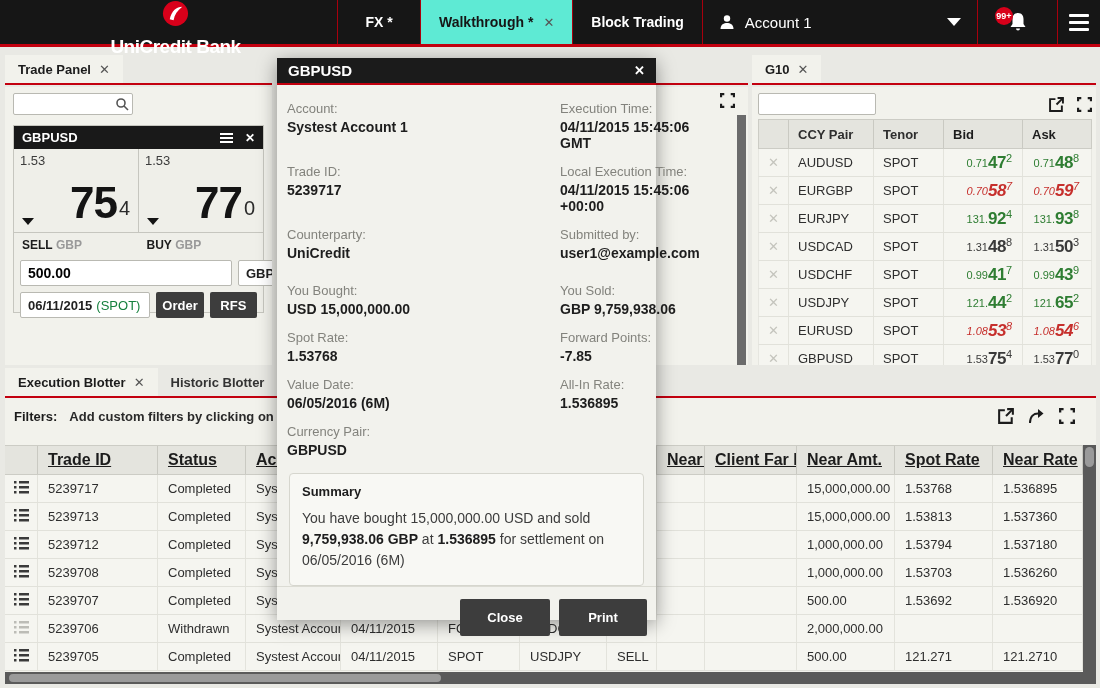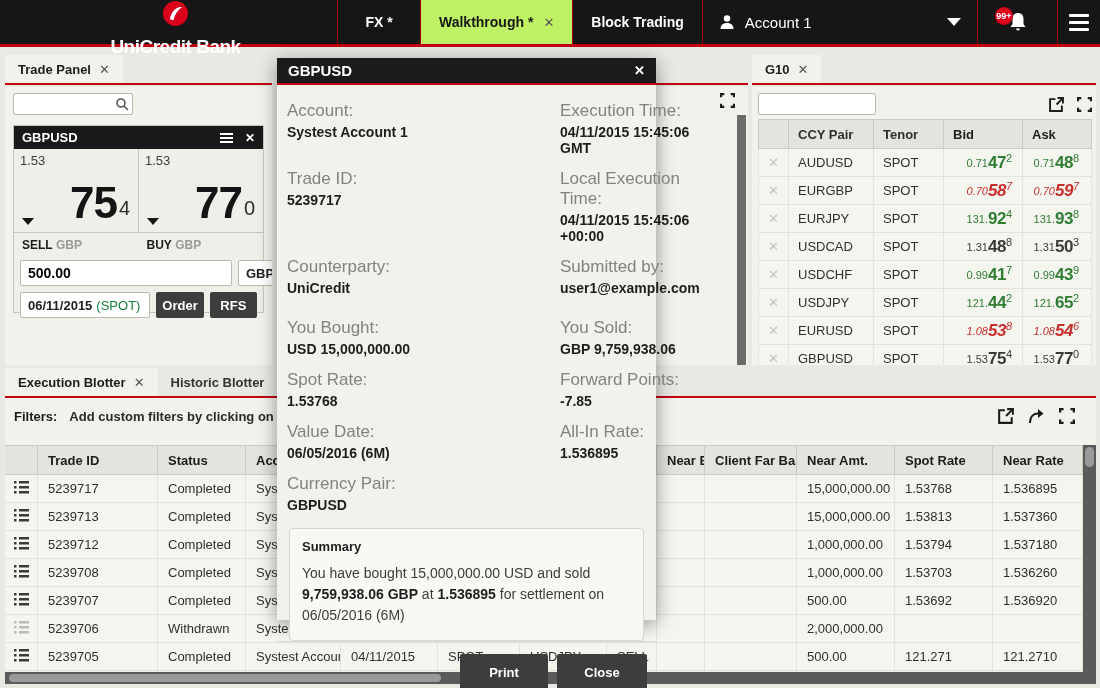--- a/index.html
+++ b/index.html
@@ -11,21 +11,21 @@
   }
   
   .nav { position:absolute; left:0; top:0; width:1100px; height:47px;
          background:#161616; border-bottom:3px solid #c3000f; display:flex; align-items:stretch; }
   .brand { width:337px; display:flex; align-items:center; padding-left:14px; gap:9px;flex-direction:column; }
   .brand-logo { width:27px; height:27px; flex:0 0 27px; }
   .brand-name { color:#fff; font-size:19px; font-weight:700; letter-spacing:-0.5px; }
   .nav-tab { display:flex; align-items:center; justify-content:center; gap:10px;
              color:#fff; font-weight:700; font-size:14px; border-left:1px solid #a8000d; padding:0 18px; }
   .nav-tab.fx { width:83px; }
-  .nav-tab.active { background:#bef264; color:#161616; }
+  .nav-tab.active { background:#5eead4; color:#161616; }
   .tab-x { font-size:13px; color:#555; font-weight:400; }
   .nav-account { flex:1; border-left:1px solid #a8000d; display:flex; align-items:center;
                  color:#fff; font-size:15px; gap:10px; padding:0 16px; }
   .nav-account .caret { margin-left:auto; width:0; height:0; border-left:7px solid transparent;
                  border-right:7px solid transparent; border-top:8px solid #fff; }
   .nav-bell { width:80px; border-left:1px solid #a8000d; display:flex; align-items:center; justify-content:center; position:relative; }
   .bell-badge { position:absolute; top:7px; left:17px; background:#d8001a; color:#fff; font-size:9px;
                 font-weight:700; border-radius:50%; width:18px; height:18px; display:flex; align-items:center; justify-content:center; z-index:2;}
   .nav-menu { width:43px; border-left:1px solid #a8000d; display:flex; flex-direction:column;
               align-items:center; justify-content:center; gap:4px; }
@@ -105,21 +105,21 @@
   .g10-row.neutral .quote { color:#3a3a3a; }
   
   .blotter-panel { left:5px; top:368px; width:1091px; height:316px; }
   .blotter-panel .pbody { top:30px; }
   .filters-row { position:absolute; left:0; right:12px; top:2px; height:32px; display:flex; align-items:center; padding:0 9px; font-size:13px; gap:12px; }
   .filters-label { font-weight:700; color:#1c1c1c; }
   .filters-hint { font-weight:700; color:#2a2a2a; }
   .filters-row .tools { margin-left:auto; display:flex; gap:14px; align-items:center; }
   .btable { position:absolute; left:0; right:13px; top:47px; bottom:12px; overflow:hidden; }
   .b-hrow { display:flex; height:30px; background:#e4e4de; border-top:1px solid #ccccc5; border-bottom:1px solid #ccccc5;
-            font-weight:700; font-size:13px; color:#1c1c1c; align-items:center; }
+            font-weight:700; font-size:16px; color:#1c1c1c; align-items:center;text-decoration:underline; }
   .b-row { display:flex; height:28px; background:#f5f5f0; border-bottom:1px solid #e1e1da; align-items:center; font-size:13px; color:#2e2e2e; }
   .bc { height:100%; display:flex; align-items:center; padding-left:10px; border-right:1px solid #e3e3dc; overflow:hidden; white-space:nowrap; }
   .b-hrow .bc { border-right:1px solid #c9c9c2; }
   .c0 { width:33px; justify-content:center; padding-left:0; }
   .c1 { width:120px; } .c2 { width:88px; } .c3 { width:95px; } .c4 { width:97px; }
   .c5 { width:82px; } .c6 { width:87px; } .c7 { width:50px; } .c8 { width:48px; }
   .c9 { width:92px; } .c10 { width:98px; } .c11 { width:98px; } .c12 { flex:1; }
   .row-menu-icon { color:#3a3a3a; } .row-menu-icon.muted { color:#bcbcb6; }
   .vscroll { position:absolute; right:0; top:47px; bottom:12px; width:13px; background:#5a5a5a; }
   .vscroll .thumb { position:absolute; left:2px; right:2px; top:2px; height:20px; background:#9a9a9a; border-radius:5px; }
@@ -128,21 +128,21 @@
   
   .modal { position:absolute; left:277px; top:58px; width:379px; height:562px; background:#f2f2ed;
            box-shadow:0 4px 18px rgba(0,0,0,.4); z-index:10; display:flex; flex-direction:column; }
   .modal-head { height:27px; background:#1b1b1b; border-bottom:2px solid #c3000f; color:#fff;
                 display:flex; align-items:center; padding:0 11px; flex:0 0 auto; }
   .modal-title { font-weight:700; font-size:15px; }
   .modal-x { margin-left:auto; color:#fff; font-weight:700; font-size:13px; }
   .modal-body { padding:16px 10px 0 10px; }
   .fgrid { display:grid; grid-template-columns:273px 1fr; }
   .field { margin-bottom:13px; padding-right:8px; }
-  .field .flabel { font-size:17px; color:#83837d; margin-bottom:3px; }
+  .field .flabel { font-size:13px; color:#83837d; margin-bottom:3px; }
   .field .fvalue { font-size:14px; font-weight:700; color:#1d1d1d; }
   .field.gap { margin-top:9px; }
   .summary-box { margin:2px 2px 0 2px; background:#f8f8f4; border:1px solid #d6d6ce; border-radius:4px; padding:10px 12px 14px 12px; }
   .summary-title { font-weight:700; font-size:13px; color:#1d1d1d; margin-bottom:9px; }
   .summary-text { font-size:14px; color:#3c3c3c; line-height:1.5; }
   .summary-text b { color:#1d1d1d; }
   .modal-foot { margin-top:auto; border-top:1px solid #dcdcd4; padding:12px 9px 13px 9px;
                 display:flex; justify-content:flex-end; gap:9px; }
   .modal-foot .dark-btn { height:37px; }
   .print-btn { width:88px; } .close-btn { width:90px; }
@@ -741,18 +741,18 @@
         <div></div>
       </div>
       <div class="summary-box">
         <div class="summary-title">Summary</div>
         <div class="summary-text">
           <span>You have bought 15,000,000.00 USD and sold </span><b>9,759,938.06 GBP</b><span> at </span><b>1.536895</b><span> for settlement on 06/05/2016 (6M)</span>
         </div>
       </div>
     </div>
     <div class="modal-foot">
+      <button class="dark-btn close-btn">Close</button>
       <button class="dark-btn print-btn">Print</button>
-      <button class="dark-btn close-btn">Close</button>
     </div>
   </div>
 
 </div>
 
 </body></html>

